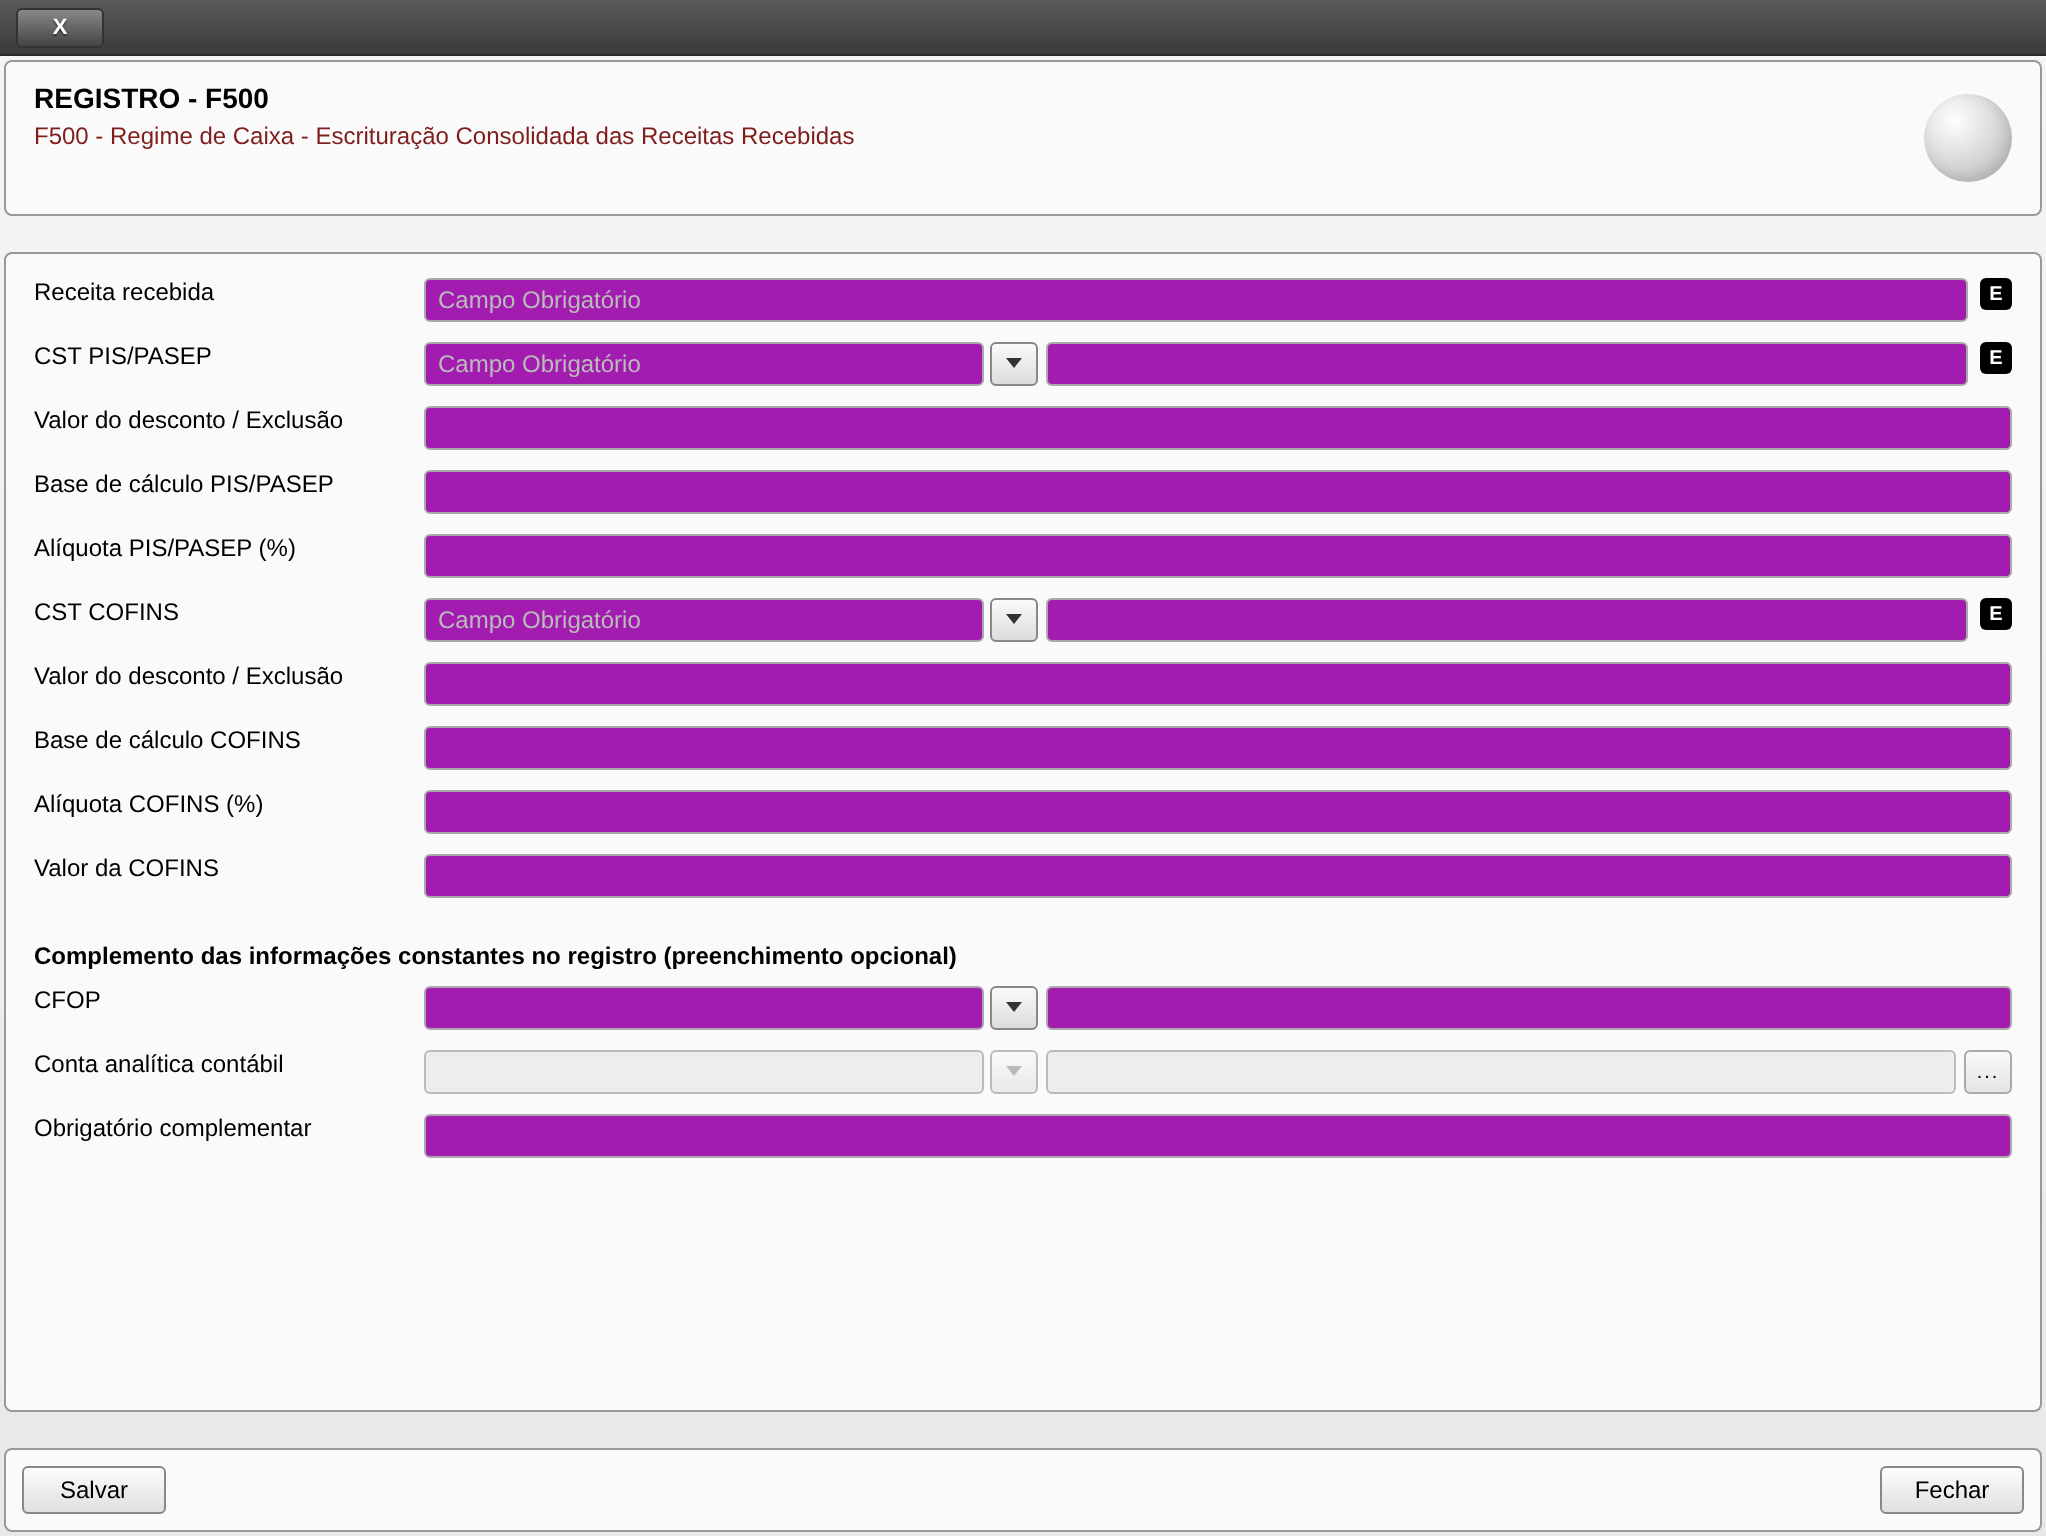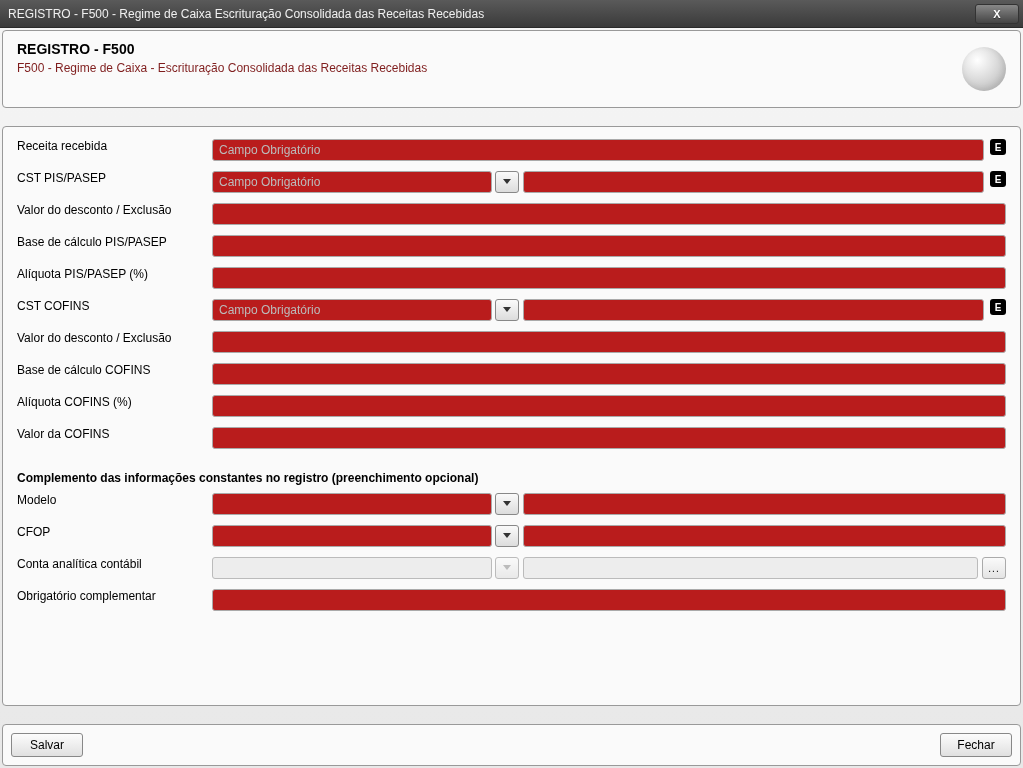--- a/index.html
+++ b/index.html
@@ -100,21 +100,21 @@
     .form-label {
       width: 195px;
       flex-shrink: 0;
       font-size: 12px;
       color: #000;
     }
     .form-input {
       height: 22px;
       border: 1px solid #aaa;
       border-radius: 3px;
-      background: #b91c1c;
+      background: #a21caf;
       padding: 0 6px;
       font-size: 12px;
       font-family: inherit;
     }
     .form-input::placeholder {
       color: #bbb;
     }
     .input-full {
       flex: 1;
     }
@@ -203,21 +203,20 @@
       cursor: pointer;
       padding: 0 14px;
     }
   </style>
 </head>
 <body>
 
 <div class="window">
 
   <div class="titlebar">
-    <span class="titlebar-text">REGISTRO - F500 - Regime de Caixa  Escrituração Consolidada das Receitas Recebidas</span>
     <div class="close-btn">
       <span>X</span>
     </div>
   </div>
 
   <div class="content-area">
 
     <div class="header-box">
       <div class="header-title">REGISTRO - F500</div>
       <div class="header-sub">F500 - Regime de Caixa - Escrituração Consolidada das Receitas Recebidas</div>
@@ -287,30 +286,20 @@
         <input class="form-input input-full" style="">
       </div>
 
       <div class="form-row">
         <div class="form-label">Valor da COFINS</div>
         <input class="form-input input-full" style="">
       </div>
 
       <div class="section-header">Complemento das informações constantes no registro (preenchimento opcional)</div>
 
-      <div class="form-row">
-        <div class="form-label">Modelo</div>
-        <input class="form-input input-code" style="">
-        <div class="dropdown-btn">
-          <svg width="8" height="6" viewBox="0 0 8 6">
-              <path d="M0 0 L8 0 L4 5 Z" fill="#333"></path>
-            </svg>
-        </div>
-        <input class="form-input input-desc" style="">
-      </div>
 
       <div class="form-row">
         <div class="form-label">CFOP</div>
         <input class="form-input input-code" style="">
         <div class="dropdown-btn">
           <svg width="8" height="6" viewBox="0 0 8 6">
               <path d="M0 0 L8 0 L4 5 Z" fill="#333"></path>
             </svg>
         </div>
         <input class="form-input input-desc" style="">

